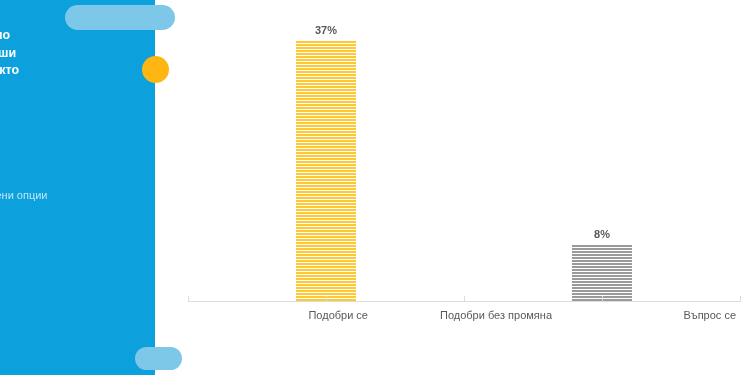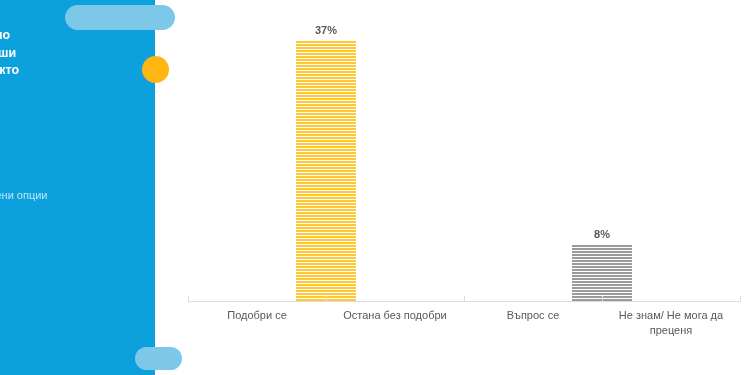--- a/index.html
+++ b/index.html
@@ -141,21 +141,21 @@
       to bottom, #9A9A9A 0px, #9A9A9A 2px, #FFFFFF 2px, #FFFFFF 3px);
   }
   .cats {
     position: absolute;
     left: 0; top: 288px;
     width: 552px;
     display: flex;
   }
   .cat {
     flex: 1 1 0;
-    text-align: center;
+    text-align: right;
     font-size: 11px;
     color: #58595B;
     line-height: 15px;
     padding: 0 4px;
   }
 </style>
 </head>
 <body>
 
 <div id="page">
@@ -187,19 +187,18 @@
     <div class="axis-line"></div>
     <div id="ticks-container">
         <div class="tick" style="left: 0px;"></div>
         <div class="tick" style="left: 138px;"></div>
         <div class="tick" style="left: 276px;"></div>
         <div class="tick" style="left: 414px;"></div>
         <div class="tick" style="left: 552px;"></div>
       </div>
     <div class="cats" id="cats-container">
         <div class="cat">Подобри се</div>
-        <div class="cat">Остана без подобри</div>
+        <div class="cat">Подобри без промяна</div>
         <div class="cat">Въпрос се</div>
-        <div class="cat">Не знам/ Не мога да преценя</div>
       </div>
   </div>
 
 </div>
 
 </body></html>

